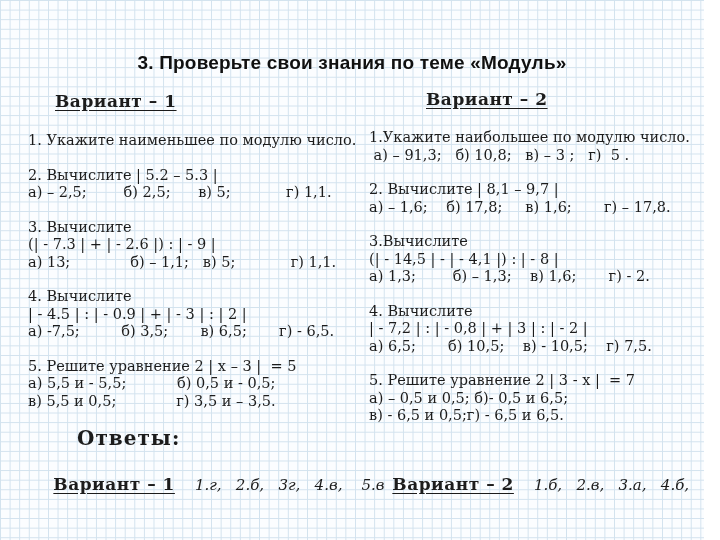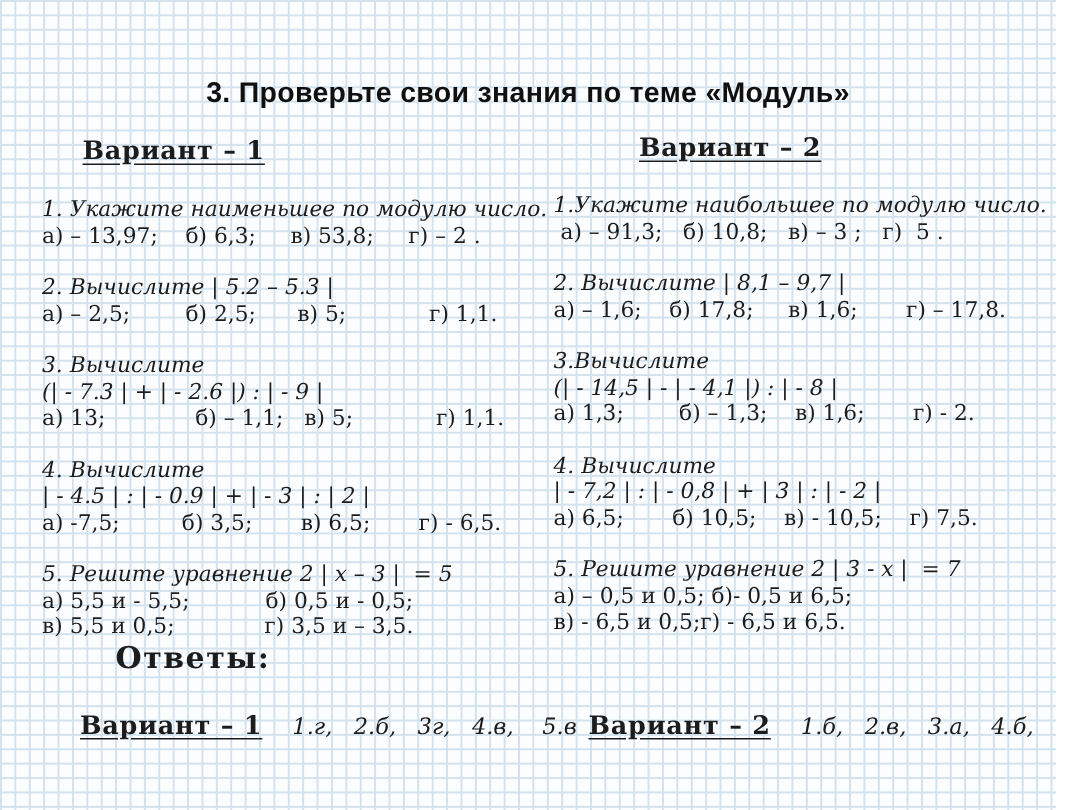--- a/index.html
+++ b/index.html
@@ -39,21 +39,21 @@
   #v2h { left: 426px; top: 89px; }
   .col { position: absolute; }
   #col1 { left: 28px;  top: 132px; width: 338px; }
   #col2 { left: 369px; top: 129px; width: 350px; }
   .problem { margin-bottom: 17px; }
   .line {
     font-size: 14.5px;
     line-height: 17.5px;
     white-space: pre;
   }
-  .it { font-style: italic; }
+  .it { }
   .answers-heading {
     position: absolute;
     left: 35px; top: 426px;
     font-size: 20px;
     font-weight: bold;
     letter-spacing: 1px;
     margin-left: 42px;
   }
   .answers-row {
     position: absolute;
@@ -81,21 +81,20 @@
 <div class="page">
 
   <div class="title">3. Проверьте свои знания по теме «Модуль»</div>
 
   <div id="v1h" class="col-header">Вариант – 1</div>
   <div id="v2h" class="col-header">Вариант – 2</div>
 
   <div id="col1" class="col">
     <div class="problem">
       <div class="line it">1. Укажите наименьшее по модулю число.</div>
-      <div class="line">а) – 13,97;    б) 6,3;     в) 53,8;     г) – 2 .</div>
     </div>
     <div class="problem">
       <div class="line it">2. Вычислите | 5.2 – 5.3 |</div>
       <div class="line">а) – 2,5;        б) 2,5;      в) 5;            г) 1,1.</div>
     </div>
     <div class="problem">
       <div class="line it">3. Вычислите</div>
       <div class="line it">(| - 7.3 | + | - 2.6 |) : | - 9 |</div>
       <div class="line">а) 13;             б) – 1,1;   в) 5;            г) 1,1.</div>
     </div>

